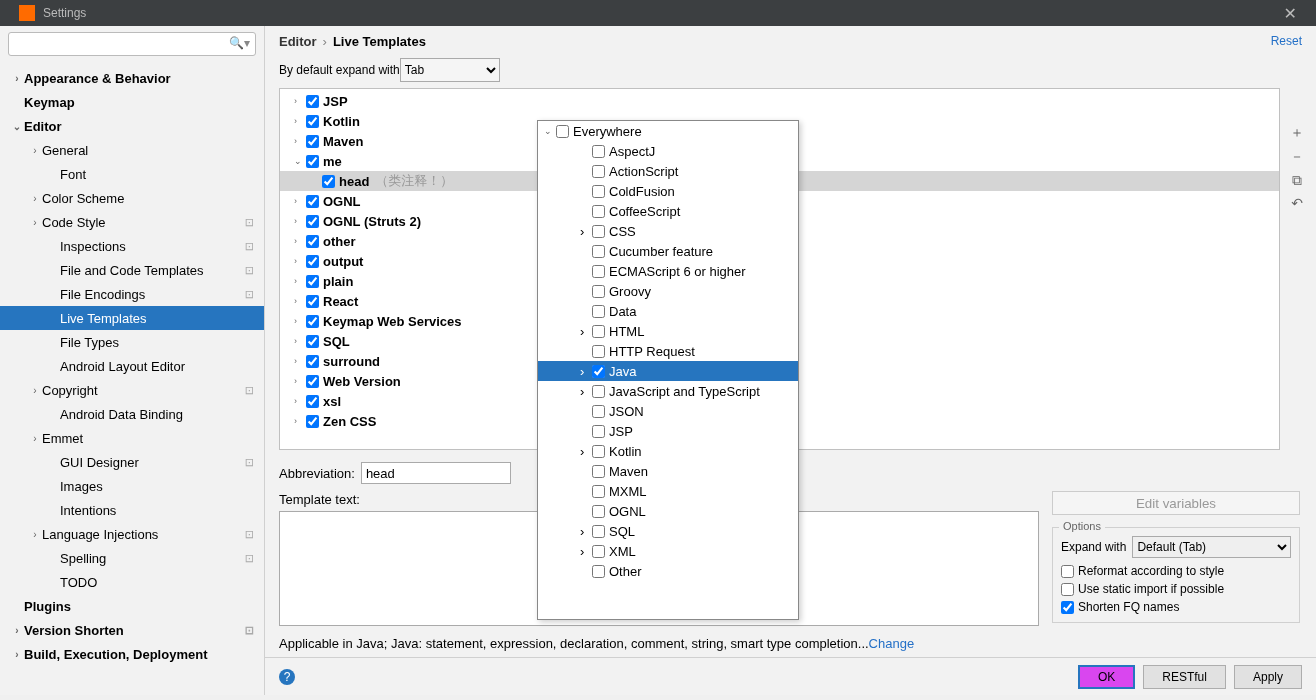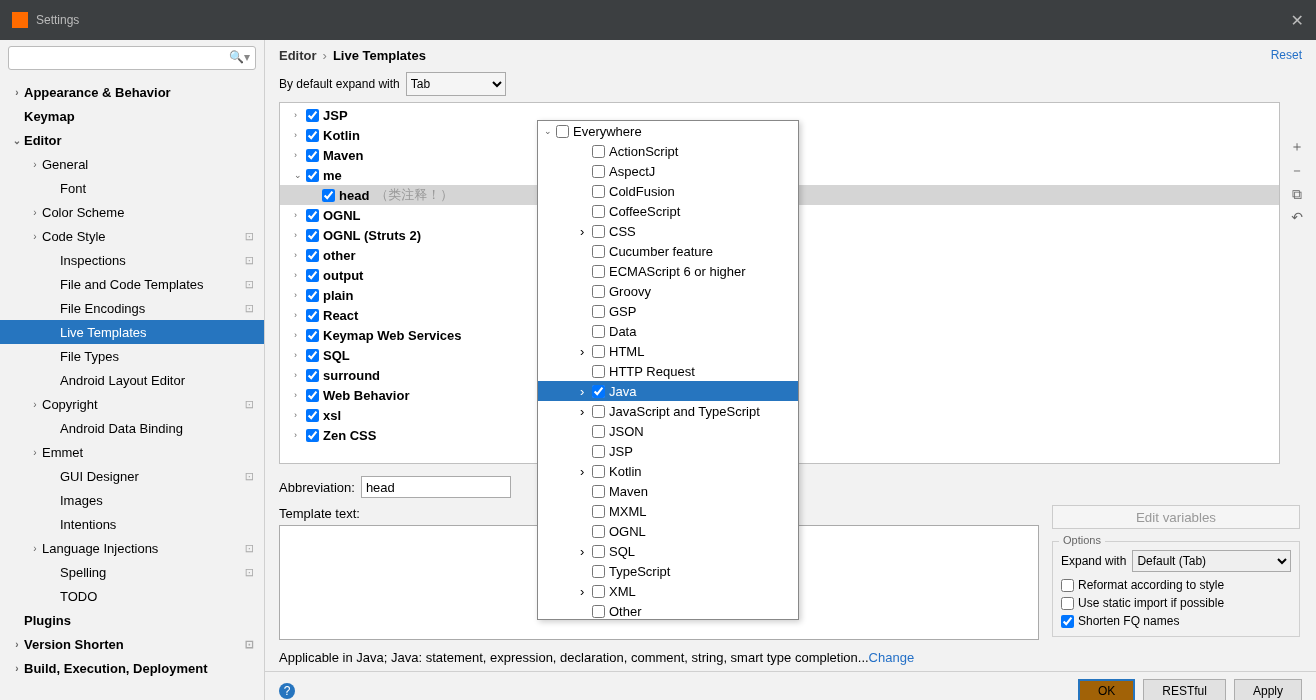--- a/index.html
+++ b/index.html
@@ -1,17 +1,17 @@
 <!DOCTYPE html>
 <html><head>
 <meta charset="utf-8">
 <style>
 * { box-sizing: border-box; margin: 0; padding: 0; font-family: "Segoe UI", Arial, sans-serif; }
 body { width: 1316px; height: 700px; background: #f0f0f0; overflow: hidden; position: relative; }
-.titlebar { height: 40px; background: #3c3f41; color: #bbb; display: flex; align-items: center; padding: 0 12px; font-size: 12px; }
+.titlebar { height: 26px; background: #3c3f41; color: #bbb; display: flex; align-items: center; padding: 0 19px; font-size: 12px; }
 .titlebar .app-icon { width: 16px; height: 16px; background: #ff6b00; margin-right: 8px; display: inline-block; }
 .titlebar .title { flex: 1; }
 .titlebar .close { color: #bbb; font-size: 16px; cursor: pointer; }
 .main { display: flex; height: 669px; }
 .sidebar { width: 265px; background: #f2f2f2; border-right: 1px solid #d0d0d0; display: flex; flex-direction: column; }
 .search-bar { padding: 6px 8px; }
 .search-input { width: 100%; height: 24px; border: 1px solid #bbb; border-radius: 3px; padding: 2px 22px 2px 6px; font-size: 12px; background: #fff; }
 .search-wrap { position: relative; }
 .search-wrap .sicon { position: absolute; right: 6px; top: 4px; font-size: 12px; color: #888; }
 .tree { flex: 1; overflow-y: auto; font-size: 13px; padding-top: 4px; }
@@ -22,21 +22,21 @@
 .tree-item.selected .chev { color: #fff; }
 .tree-item .proj { margin-left: auto; margin-right: 10px; color: #aaa; font-size: 11px; }
 .indent-1 { padding-left: 28px; }
 .indent-2 { padding-left: 46px; }
 .content { flex: 1; display: flex; flex-direction: column; background: #f2f2f2; position: relative; }
 .breadcrumb { height: 30px; display: flex; align-items: center; padding: 0 14px; font-size: 13px; font-weight: bold; }
 .breadcrumb .sep { margin: 0 6px; color: #888; font-weight: normal; }
 .bc-editor { color: #333; }
 .reset { margin-left: auto; color: #2470c7; font-weight: normal; font-size: 12px; cursor: pointer; }
 .expand-row { height: 28px; display: flex; align-items: center; padding: 0 14px; font-size: 12px; }
-.expand-row select { height: 24px; width: 100px; margin-left: 6px; font-size: 12px; border: 1px solid #aaa; background: #f5f5f5; }
+.expand-row select { height: 24px; width: 100px; font-size: 12px; border: 1px solid #aaa; background: #f5f5f5; }
 .template-box { flex: 1; margin: 4px 36px 4px 14px; border: 1px solid #c0c0c0; background: #fff; overflow: hidden; position: relative; font-family: monospace; font-size: 13px; }
 .template-tree { padding: 2px 0; }
 .tt-row { display: flex; align-items: center; height: 20px; padding-left: 14px; }
 .tt-row .chev { width: 10px; color: #666; font-size: 9px; }
 .tt-row input[type=checkbox] { margin: 0 4px 0 2px; }
 .tt-row.sel { background: #d5d5d5; }
 .tt-row.child { padding-left: 40px; }
 .tt-row .desc { color: #999; margin-left: 6px; }
 .side-buttons { position: absolute; right: 8px; top: 98px; width: 22px; display: flex; flex-direction: column; gap: 6px; font-size: 14px; color: #666; align-items: center; }
 .side-buttons div { cursor: pointer; }
@@ -50,21 +50,21 @@
 .opts-frame { border: 1px solid #d0d0d0; padding: 8px 8px 4px 8px; position: relative; }
 .opts-title { position: absolute; top: -8px; left: 6px; background: #f2f2f2; padding: 0 4px; color: #666; font-size: 11px; }
 .opts-row { display: flex; align-items: center; margin-bottom: 6px; font-size: 12px; }
 .opts-row select { flex: 1; height: 22px; margin-left: 6px; border: 1px solid #aaa; font-size: 12px; }
 .opts-check { display: flex; align-items: center; margin-bottom: 4px; font-size: 12px; }
 .opts-check input { margin-right: 4px; }
 .applicable { padding: 6px 14px; font-size: 13px; font-family: monospace; }
 .applicable .change { color: #2470c7; cursor: pointer; }
 .footer { height: 38px; border-top: 1px solid #d0d0d0; display: flex; align-items: center; justify-content: flex-end; padding: 0 14px; gap: 8px; }
 .footer button { height: 24px; padding: 0 18px; font-size: 12px; border: 1px solid #adadad; background: #e1e1e1; cursor: pointer; }
-.footer button.primary { background: #a16207; border: 2px solid #2675bf; }
+.footer button.primary { background: #d946ef; border: 2px solid #2675bf; }
 .help-icon { position: absolute; left: 14px; bottom: 10px; width: 16px; height: 16px; border-radius: 50%; background: #2675bf; color: #fff; font-size: 12px; display: flex; align-items: center; justify-content: center; }
 .popup { position: absolute; left: 537px; top: 120px; width: 262px; height: 500px; background: #fff; border: 1px solid #888; box-shadow: 2px 2px 6px rgba(0,0,0,.2); overflow-y: auto; font-family: monospace; font-size: 13px; z-index: 100; }
 .popup-row { display: flex; align-items: center; height: 20px; padding-left: 6px; }
 .popup-row.sel { background: #2675bf; color: #fff; }
 .popup-row .chev { width: 10px; font-size: 9px; color: #666; }
 .popup-row input[type=checkbox] { margin: 0 4px 0 2px; }
 .popup-row.d2 { padding-left: 42px; }
 .popup-row .tri { width: 10px; display: inline-block; }
 </style>
 </head>
@@ -277,21 +277,21 @@
             <b>SQL</b>
           </div>
           <div class="tt-row">
             <span class="chev">›</span>
             <input type="checkbox" checked="" style="">
             <b>surround</b>
           </div>
           <div class="tt-row">
             <span class="chev">›</span>
             <input type="checkbox" checked="" style="">
-            <b>Web Behavior</b>
+            <b>Web Version</b>
           </div>
           <div class="tt-row">
             <span class="chev">›</span>
             <input type="checkbox" checked="" style="">
             <b>xsl</b>
           </div>
           <div class="tt-row">
             <span class="chev">›</span>
             <input type="checkbox" checked="" style="">
             <b>Zen CSS</b>
@@ -354,30 +354,30 @@
 <div class="popup">
   <div class="popup-row">
     <span class="chev">⌄</span>
     <input type="checkbox" style="accent-color: rgb(85, 85, 85);">
     <span>Everywhere</span>
   </div>
   <div id="popup-items">
       <div class="popup-row d2">
         <span class="tri"></span>
         <input type="checkbox" style="">
+        <span>AspectJ</span>
+      </div>
+      <div class="popup-row d2">
+        <span class="tri"></span>
+        <input type="checkbox" style="">
         <span>ActionScript</span>
       </div>
       <div class="popup-row d2">
         <span class="tri"></span>
         <input type="checkbox" style="">
-        <span>AspectJ</span>
-      </div>
-      <div class="popup-row d2">
-        <span class="tri"></span>
-        <input type="checkbox" style="">
         <span>ColdFusion</span>
       </div>
       <div class="popup-row d2">
         <span class="tri"></span>
         <input type="checkbox" style="">
         <span>CoffeeScript</span>
       </div>
       <div class="popup-row d2">
         <span class="tri">›</span>
         <input type="checkbox" style="">
@@ -390,25 +390,20 @@
       </div>
       <div class="popup-row d2">
         <span class="tri"></span>
         <input type="checkbox" style="">
         <span>ECMAScript 6 or higher</span>
       </div>
       <div class="popup-row d2">
         <span class="tri"></span>
         <input type="checkbox" style="">
         <span>Groovy</span>
-      </div>
-      <div class="popup-row d2">
-        <span class="tri"></span>
-        <input type="checkbox" style="">
-        <span>GSP</span>
       </div>
       <div class="popup-row d2">
         <span class="tri"></span>
         <input type="checkbox" style="">
         <span>Data</span>
       </div>
       <div class="popup-row d2">
         <span class="tri">›</span>
         <input type="checkbox" style="">
         <span>HTML</span>
@@ -457,25 +452,20 @@
         <span class="tri"></span>
         <input type="checkbox" style="">
         <span>OGNL</span>
       </div>
       <div class="popup-row d2">
         <span class="tri">›</span>
         <input type="checkbox" style="">
         <span>SQL</span>
       </div>
       <div class="popup-row d2">
-        <span class="tri"></span>
-        <input type="checkbox" style="">
-        <span>TypeScript</span>
-      </div>
-      <div class="popup-row d2">
         <span class="tri">›</span>
         <input type="checkbox" style="">
         <span>XML</span>
       </div>
       <div class="popup-row d2">
         <span class="tri"></span>
         <input type="checkbox" style="">
         <span>Other</span>
       </div>
     </div>

